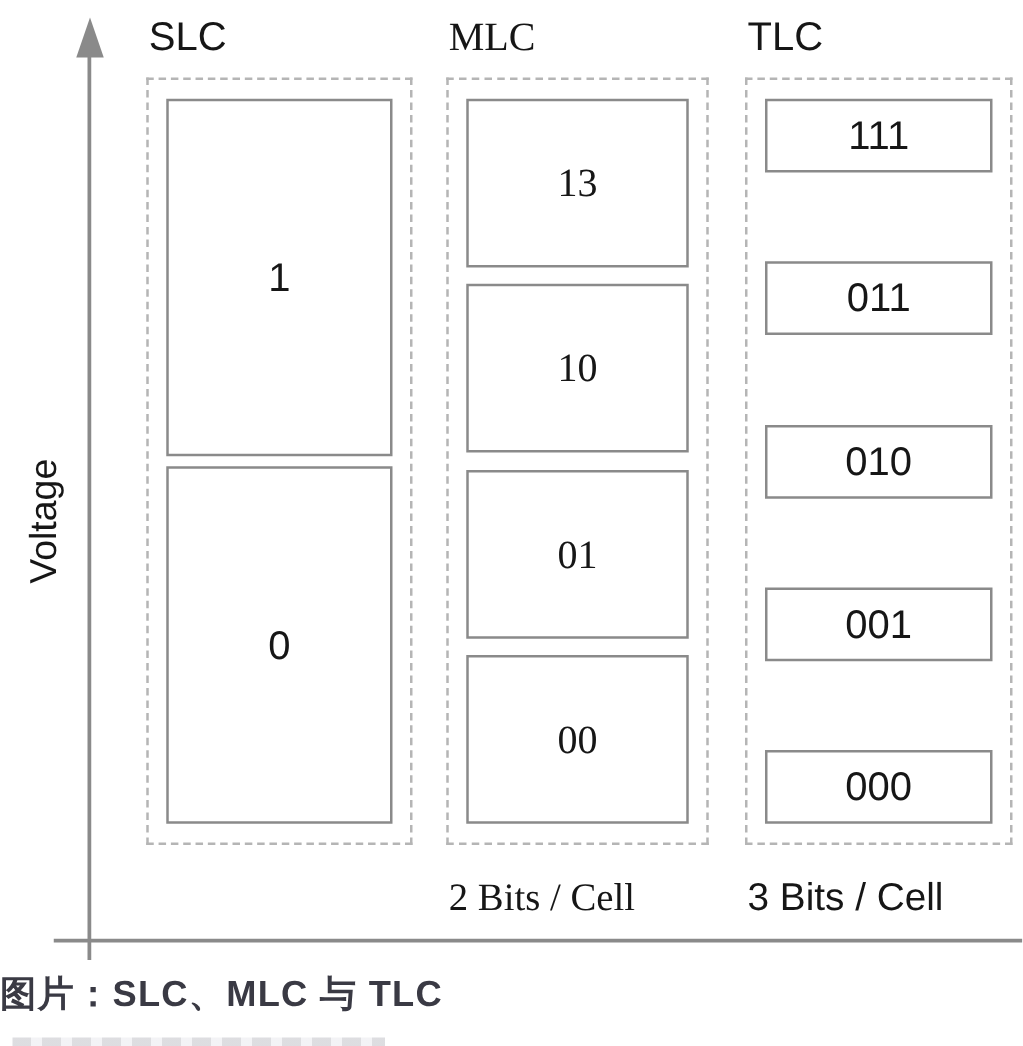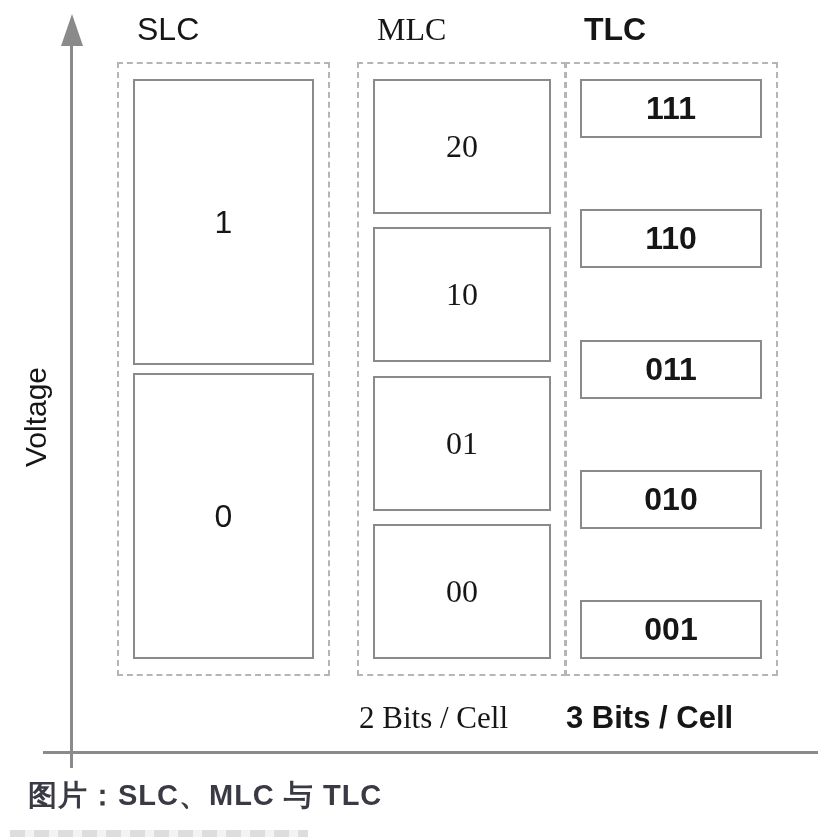--- a/index.html
+++ b/index.html
@@ -39,24 +39,24 @@
   .y-label{
     position:absolute;left:36px;top:417px;
     transform:translate(-50%,-50%) rotate(-90deg);
     font-size:30px;color:var(--text-color);
     white-space:nowrap;
   }
   
   .column{position:absolute;top:12px;}
   .col-slc{left:117px;width:213px;}
   .col-mlc{left:357px;width:210px;font-family:Liberation Serif, serif;}
-  .col-tlc{left:564px;width:214px;font-weight:bold;}
+  .col-tlc{left:596px;width:214px;}
   .col-header{
     font-size:32px;line-height:34px;color:var(--text-color);
-    margin:0 0 16px 20px;
+    margin:0 0 16px 2px;
   }
   .cells{
     box-sizing:border-box;
     height:614px;
     border:2px dashed var(--dash-color);
     padding:15px 14px;
     display:flex;flex-direction:column;justify-content:space-between;
   }
   .cell{
     box-sizing:border-box;
@@ -68,21 +68,21 @@
   .col-slc .cell{height:286px;}
   .col-mlc .cell{height:135px;}
   .col-tlc .cell{height:59px;}
   .bit-caption{
     margin:24px 0 0 2px;
     font-size:31px;color:var(--text-color);
     white-space:nowrap;
   }
   
   .figure-caption{
-    position:absolute;left:28px;top:776px;
+    position:absolute;left:0;top:776px;
     font-size:29px;font-weight:bold;
     letter-spacing:1px;
     color:var(--caption-color);
     white-space:nowrap;
   }
   
   .cropped-line{
     position:absolute;left:10px;top:830px;
     width:298px;height:7px;
     background:repeating-linear-gradient(90deg,#c2c2c8 0 15px,#e9e9ee 15px 24px);
@@ -103,36 +103,36 @@
     <div class="col-header">SLC</div>
     <div class="cells">
       <div class="cell">1</div>
       <div class="cell">0</div>
     </div>
   </div>
 
   <div class="column col-mlc">
     <div class="col-header">MLC</div>
     <div class="cells">
-      <div class="cell">20</div>
+      <div class="cell">13</div>
       <div class="cell">10</div>
       <div class="cell">01</div>
       <div class="cell">00</div>
     </div>
     <div class="bit-caption">2 Bits / Cell</div>
   </div>
 
   <div class="column col-tlc">
     <div class="col-header">TLC</div>
     <div class="cells">
       <div class="cell">111</div>
-      <div class="cell">110</div>
       <div class="cell">011</div>
       <div class="cell">010</div>
       <div class="cell">001</div>
+      <div class="cell">000</div>
     </div>
     <div class="bit-caption">3 Bits / Cell</div>
   </div>
 
   <div class="figure-caption">图片：SLC、MLC 与 TLC</div>
   <div class="cropped-line"></div>
 
 </div>
 
 </body></html>

